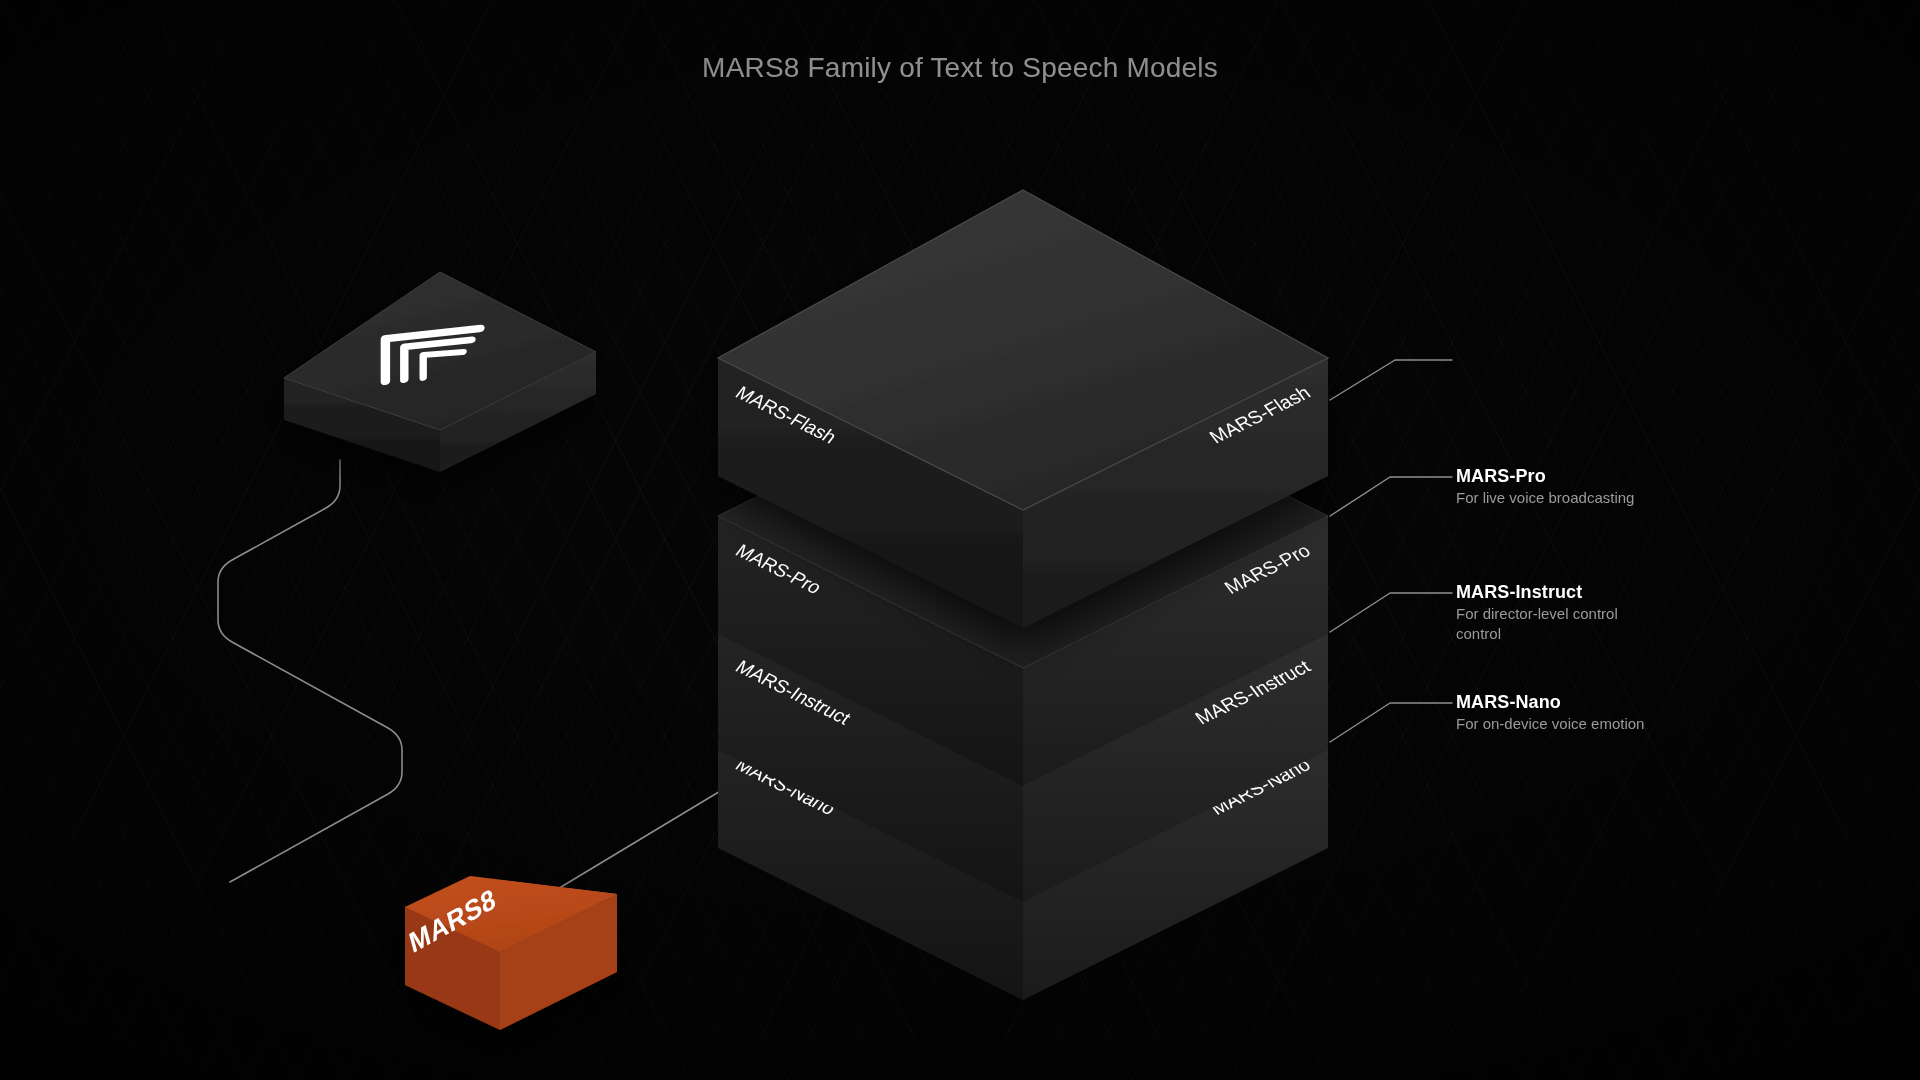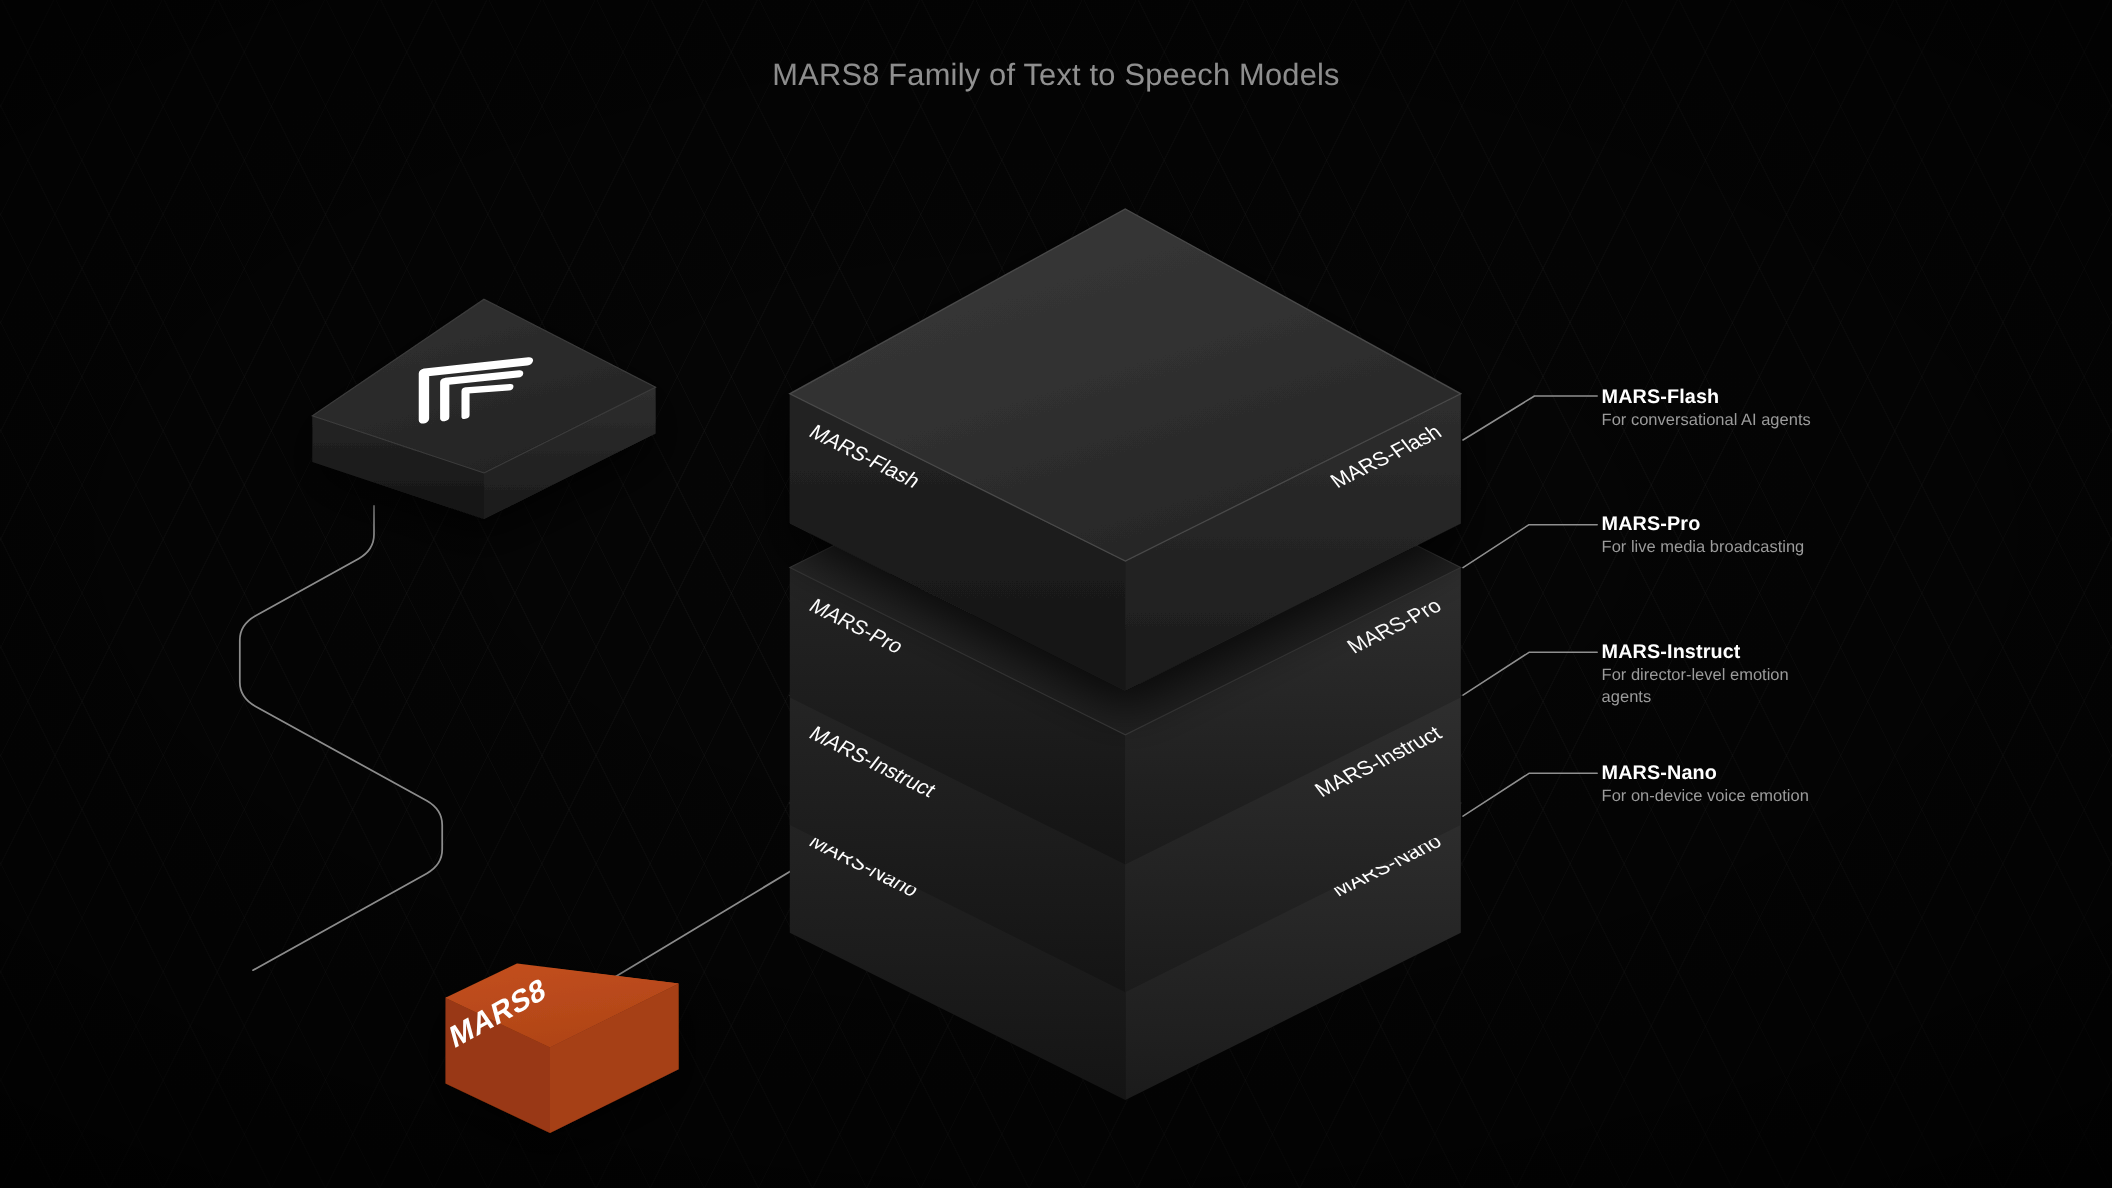--- a/index.html
+++ b/index.html
@@ -169,33 +169,29 @@
 
   <svg id="callouts" class="layer" viewBox="0 0 1920 1080">
     <g fill="none" stroke="#a8a8a8" stroke-width="1.4" stroke-linecap="round" stroke-linejoin="round" opacity=".85">
       <path d="M 1330 400 L 1395 360 L 1452 360"></path>
       <path d="M 1330 516 L 1390 477 L 1452 477"></path>
       <path d="M 1330 632 L 1390 593 L 1452 593"></path>
       <path d="M 1330 742 L 1390 703 L 1452 703"></path>
     </g>
   </svg>
 
-  <div class="callout" style="left:1456px; top:348px;">
-    <div class="c-title">MARS-Flash</div>
-    <div class="c-desc">For conversational AI agents</div>
-  </div>
 
   <div class="callout" style="left:1456px; top:464px;">
     <div class="c-title">MARS-Pro</div>
-    <div class="c-desc">For live media broadcasting</div>
+    <div class="c-desc">For live voice broadcasting</div>
   </div>
 
   <div class="callout" style="left:1456px; top:580px;">
     <div class="c-title">MARS-Instruct</div>
-    <div class="c-desc">For director-level emotion agents</div>
+    <div class="c-desc">For director-level control control</div>
   </div>
 
   <div class="callout" style="left:1456px; top:690px;">
     <div class="c-title">MARS-Nano</div>
     <div class="c-desc">For on-device voice emotion</div>
   </div>
 
   <div id="vignette"></div>
 </div>
 

